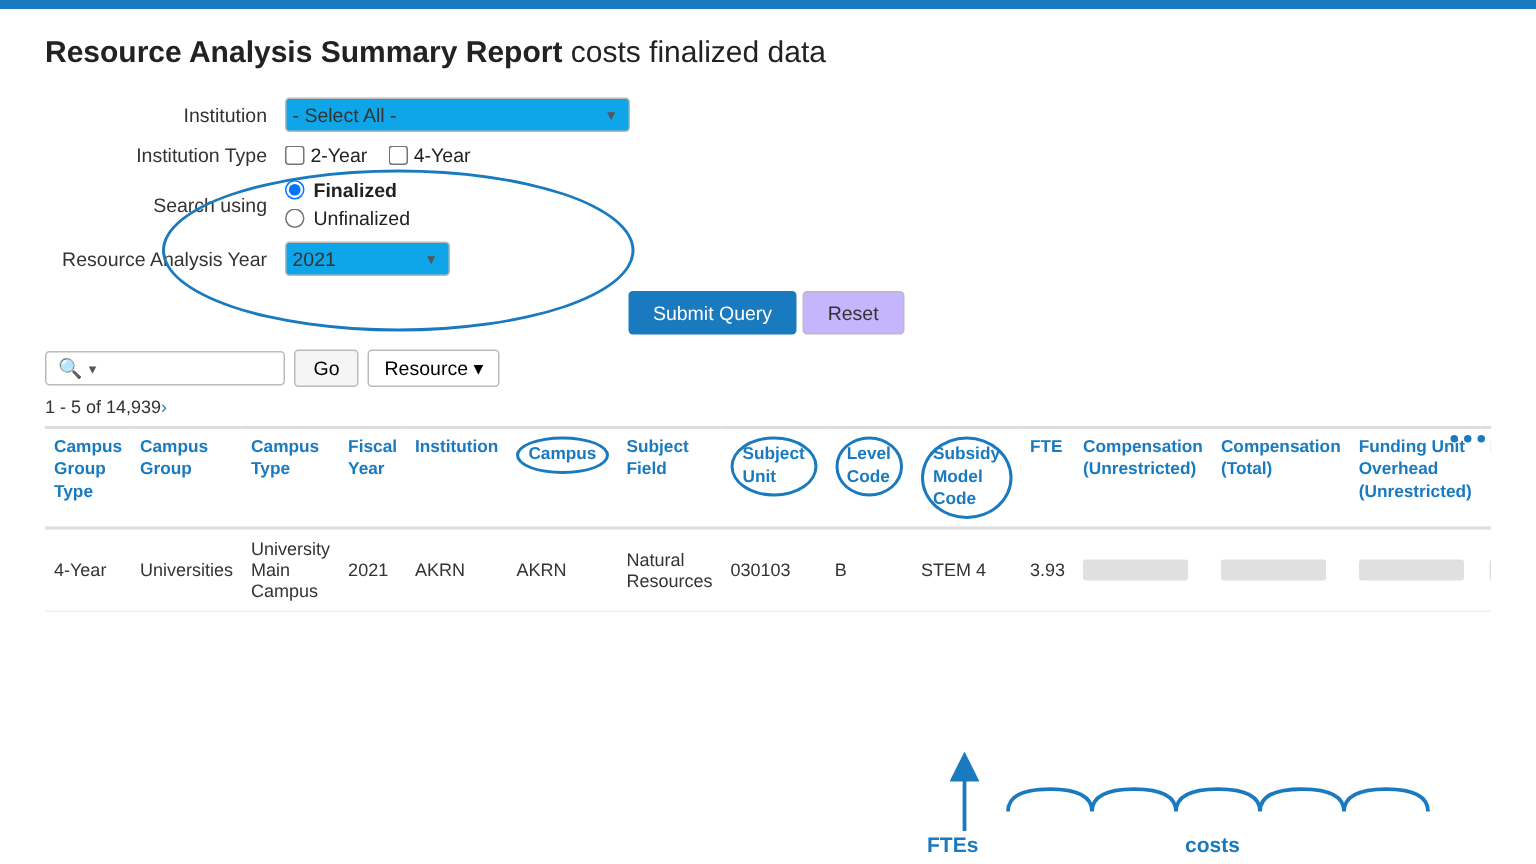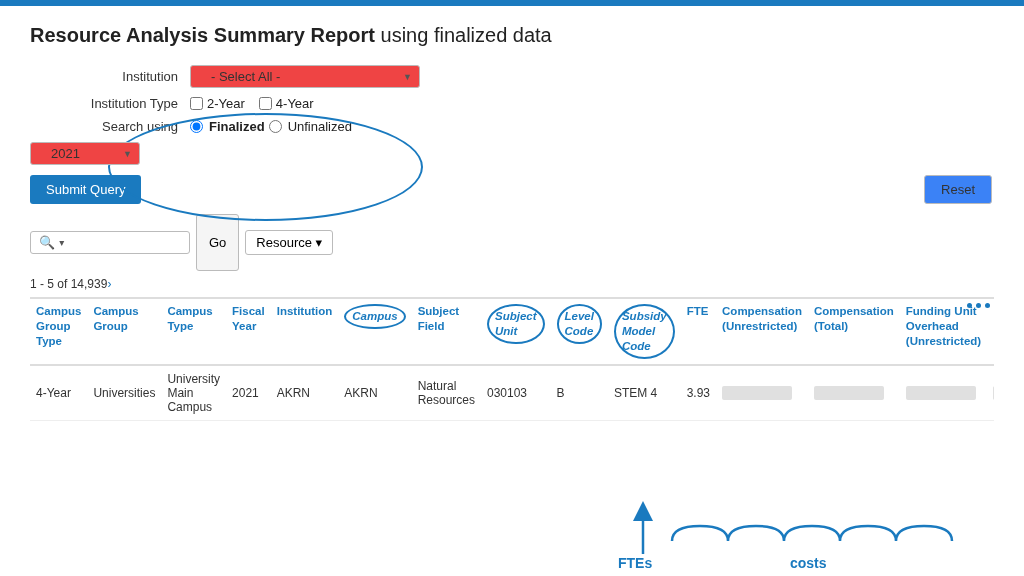--- a/index.html
+++ b/index.html
@@ -47,23 +47,23 @@
       width: 160px;
       text-align: right;
       padding-right: 12px;
       color: #333;
       font-size: 13px;
     }
 
     .form-control {
       border: 1px solid #bbb;
       border-radius: 3px;
-      padding: 3px 20px;
-      font-size: 13px;
-      background: #ef4444;
+      padding: 3px 4px;
+      font-size: 13px;
+      background: #0ea5e9;
       color: #333;
     }
 
     select.form-control {
       width: 230px;
       padding-right: 24px;
       appearance: none;
       background-image: none;
     }
 
@@ -89,21 +89,21 @@
     }
     .checkbox-group label {
       display: flex;
       align-items: center;
       gap: 4px;
       font-size: 13px;
     }
 
     .radio-group {
       display: flex;
-      flex-direction: row;
+      flex-direction: column;
       gap: 4px;
     }
     .radio-group label {
       display: flex;
       align-items: center;
       gap: 6px;
       font-size: 13px;
     }
     .radio-group label.selected {
       font-weight: bold;
@@ -112,37 +112,37 @@
     
     .oval-annotation {
       position: absolute;
       border: 2.5px solid #1a7abf;
       border-radius: 50%;
       pointer-events: none;
     }
 
     .submit-row {
       display: flex;
-      justify-content: space-between;
+      justify-content: center;
       gap: 4px;
       margin-bottom: 10px;
       padding-right: 2px;
     }
 
     .btn-primary {
       background: #1a7abf;
       color: #fff;
       border: none;
       border-radius: 3px;
       padding: 6px 16px;
       font-size: 13px;
       cursor: pointer;
     }
     .btn-secondary {
-      background: #3b82f6;
+      background: #c4b5fd;
       color: #333;
       border: 1px solid #bbb;
       border-radius: 3px;
       padding: 6px 16px;
       font-size: 13px;
       cursor: pointer;
     }
 
     
     .search-bar {
@@ -163,21 +163,21 @@
     .search-input {
       border: none;
       outline: none;
       font-size: 13px;
       width: 120px;
     }
     .btn-go {
       background: #f5f5f5;
       border: 1px solid #bbb;
       border-radius: 3px;
-      padding: 20px 12px;
+      padding: 4px 12px;
       font-size: 13px;
       cursor: pointer;
     }
     .btn-actions {
       background: #fff;
       border: 1px solid #bbb;
       border-radius: 3px;
       padding: 4px 10px;
       font-size: 13px;
       cursor: pointer;
@@ -231,21 +231,20 @@
       height: 14px;
       display: inline-block;
       width: 70px;
     }
 
     .th-circled {
       border: 2.5px solid #1a7abf;
       border-radius: 50%;
       padding: 3px 6px;
       display: inline-block;
-      font-style: italic;
     }
 
     .dots-row {
       display: flex;
       gap: 4px;
       align-items: center;
       padding-left: 6px;
     }
     .dot {
       width: 5px;
@@ -260,21 +259,21 @@
     }
   </style>
 </head>
 <body>
 
 <div class="top-bar"></div>
 
 <div class="container">
 
   <h1 class="page-title">
-    <strong>Resource Analysis Summary Report</strong><span> using finalized data</span>
+    <strong>Resource Analysis Summary Report</strong><span> costs finalized data</span>
   </h1>
 
   <div class="form-section" style="position:relative;">
 
     <div class="oval-annotation" style="left:78px; top:48px; width:315px; height:108px;"></div>
 
     <div class="form-row">
       <div class="form-label">Institution</div>
       <div class="select-wrapper">
         <select class="form-control">
@@ -305,20 +304,21 @@
           <strong>Finalized</strong>
         </label>
         <label>
           <input type="radio" name="searchtype" style="">
           <span>Unfinalized</span>
         </label>
       </div>
     </div>
 
     <div class="form-row">
+      <div class="form-label">Resource Analysis Year</div>
       <div class="select-wrapper">
         <select class="form-control" style="width:110px;">
           <option>2021</option>
           <option>2020</option>
           <option>2019</option>
         </select>
       </div>
     </div>
   </div>
 

